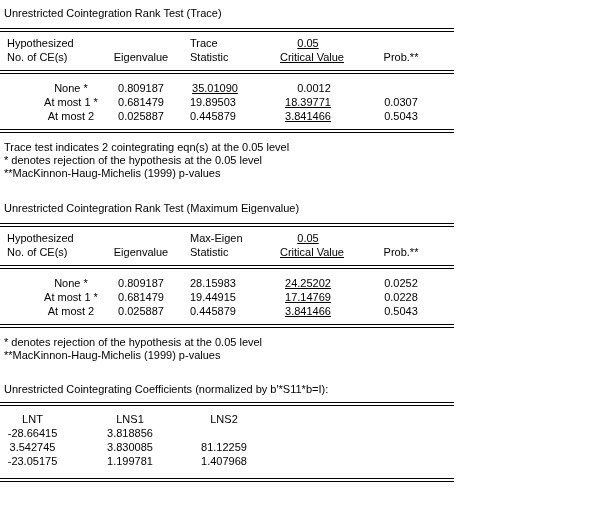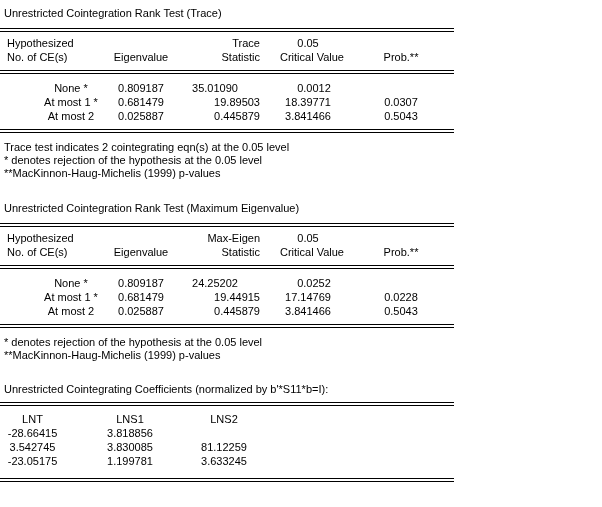--- a/index.html
+++ b/index.html
@@ -53,22 +53,22 @@
   .grid-row-coef {
     display: grid;
     grid-template-columns: 82px 96px 92px;
     line-height: 14px;
     white-space: nowrap;
   }
 
   .c1h { text-align: left; padding-left: 7px; }
   .c1  { text-align: center; padding-left: 30px; }
   .c2  { text-align: center; padding-right: 20px; }
-  .c3  { text-align: right; padding-right: 20px; }
-  .c4  { text-align: center; padding-right: 40px; }
+  .c3  { text-align: left; padding-right: 20px; }
+  .c4  { text-align: center; padding-right: 40px; text-decoration: underline; }
   .c5  { text-align: center; padding-right: 28px; }
 
   .k1 { text-align: center; padding-right: 17px; }
   .k2 { text-align: center; }
   .k3 { text-align: center; }
 
   .notes {
     margin-top: 8px;
     padding-left: 4px;
     line-height: 13px;
@@ -146,20 +146,21 @@
           <div class="c2">Eigenvalue</div>
           <div class="c3">Statistic</div>
           <div class="c4">Critical Value</div>
           <div class="c5">Prob.**</div>
         </div>
       </div>
       <div class="t-body">
         <div class="grid-row">
           <div class="c1">None *</div>
           <div class="c2">0.809187</div>
+          <div class="c3">28.15983</div>
           <div class="c4">24.25202</div>
           <div class="c5">0.0252</div>
         </div>
         <div class="grid-row">
           <div class="c1">At most 1 *</div>
           <div class="c2">0.681479</div>
           <div class="c3">19.44915</div>
           <div class="c4">17.14769</div>
           <div class="c5">0.0228</div>
         </div>
@@ -192,19 +193,19 @@
           <div class="k3">3.818856</div>
         </div>
         <div class="grid-row-coef">
           <div class="k1">3.542745</div>
           <div class="k2">3.830085</div>
           <div class="k3">81.12259</div>
         </div>
         <div class="grid-row-coef">
           <div class="k1">-23.05175</div>
           <div class="k2">1.199781</div>
-          <div class="k3">3.633245</div>
+          <div class="k3">1.407968</div>
         </div>
       </div>
     </div>
 
   </div>
 </div>
 
 </body></html>

